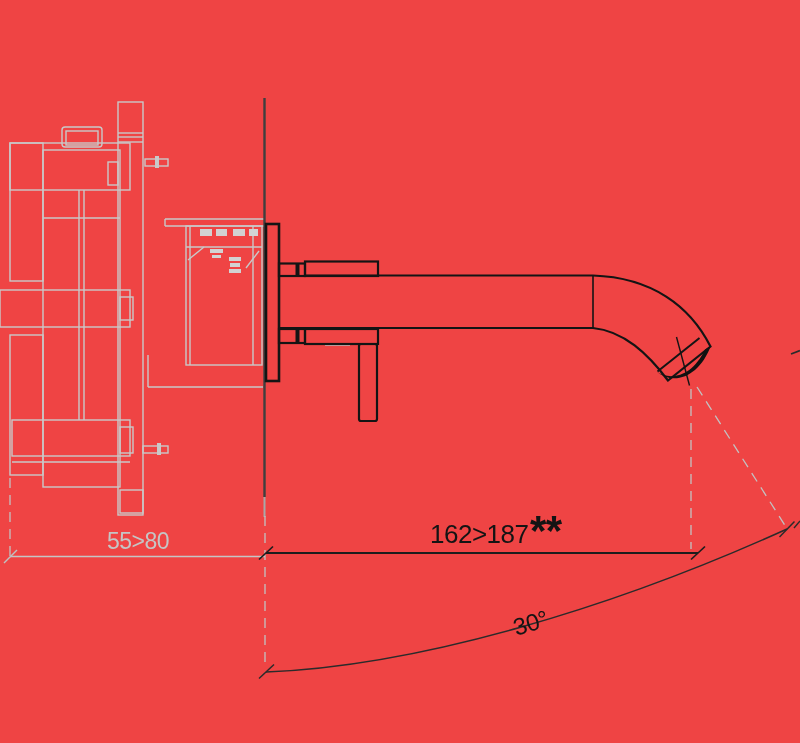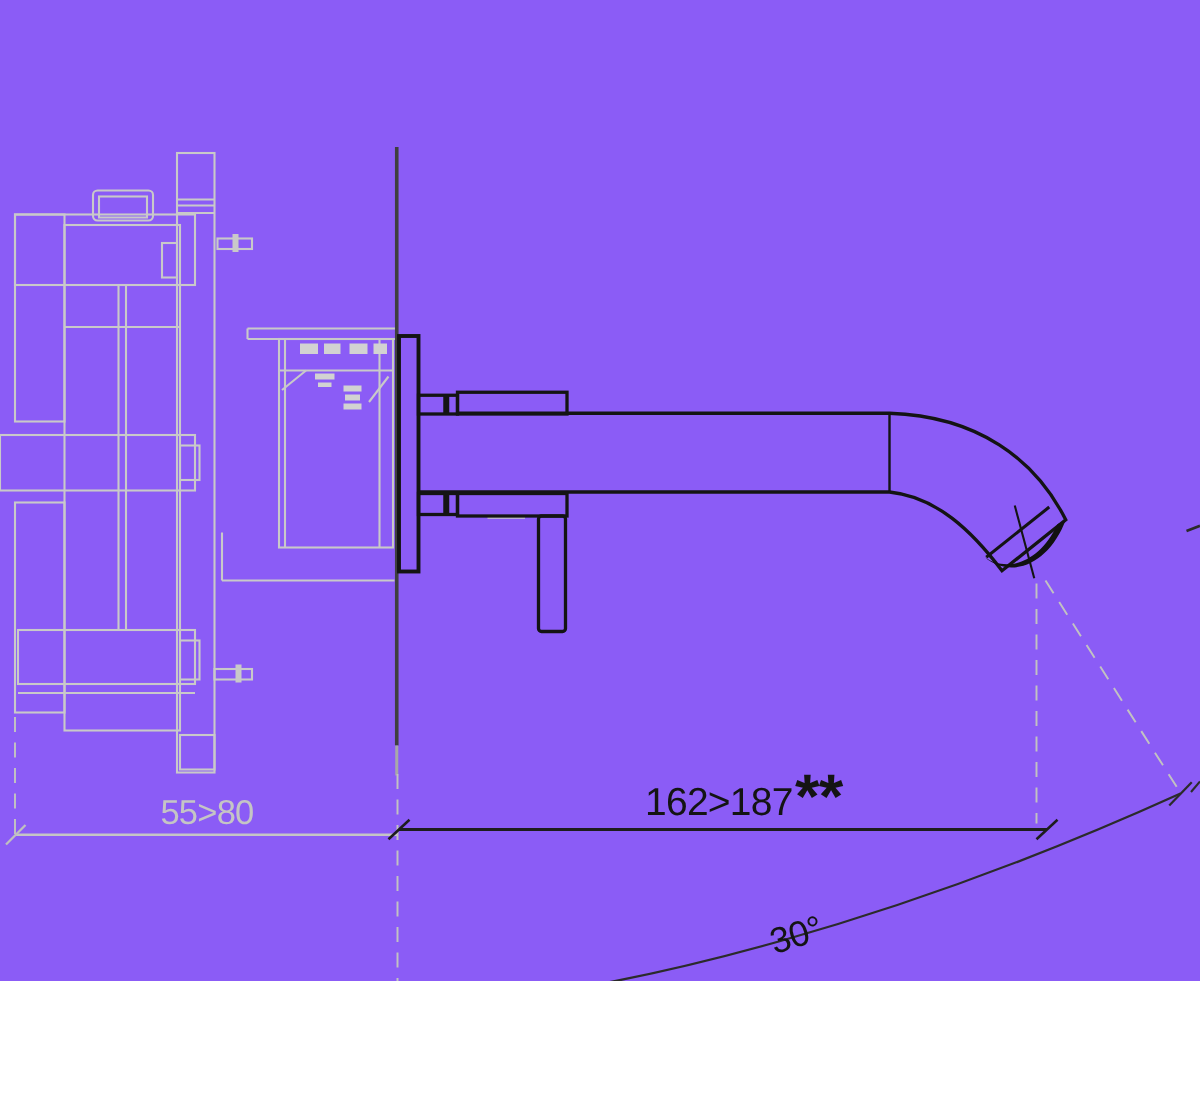--- a/index.html
+++ b/index.html
@@ -1,19 +1,19 @@
 <!DOCTYPE html>
 <html><head>
 <meta charset="utf-8">
 <style>
   html,body{margin:0;padding:0;background:#fff;}
   .stage{
     position:relative;
-    width:800px;height:654px;
-    background:#8b5cf6;
+    width:800px;height:743px;
+    background:#ef4444;
     font-family:"Liberation Sans", sans-serif;
     overflow:hidden;
   }
   svg text{font-family:"Liberation Sans", sans-serif;}
   .dim-text-dark{fill:#141414;letter-spacing:-0.5px;}
   .dim-text-gray{fill:#c5c5c5;letter-spacing:-0.5px;}
 </style>
 </head>
 <body>
 

